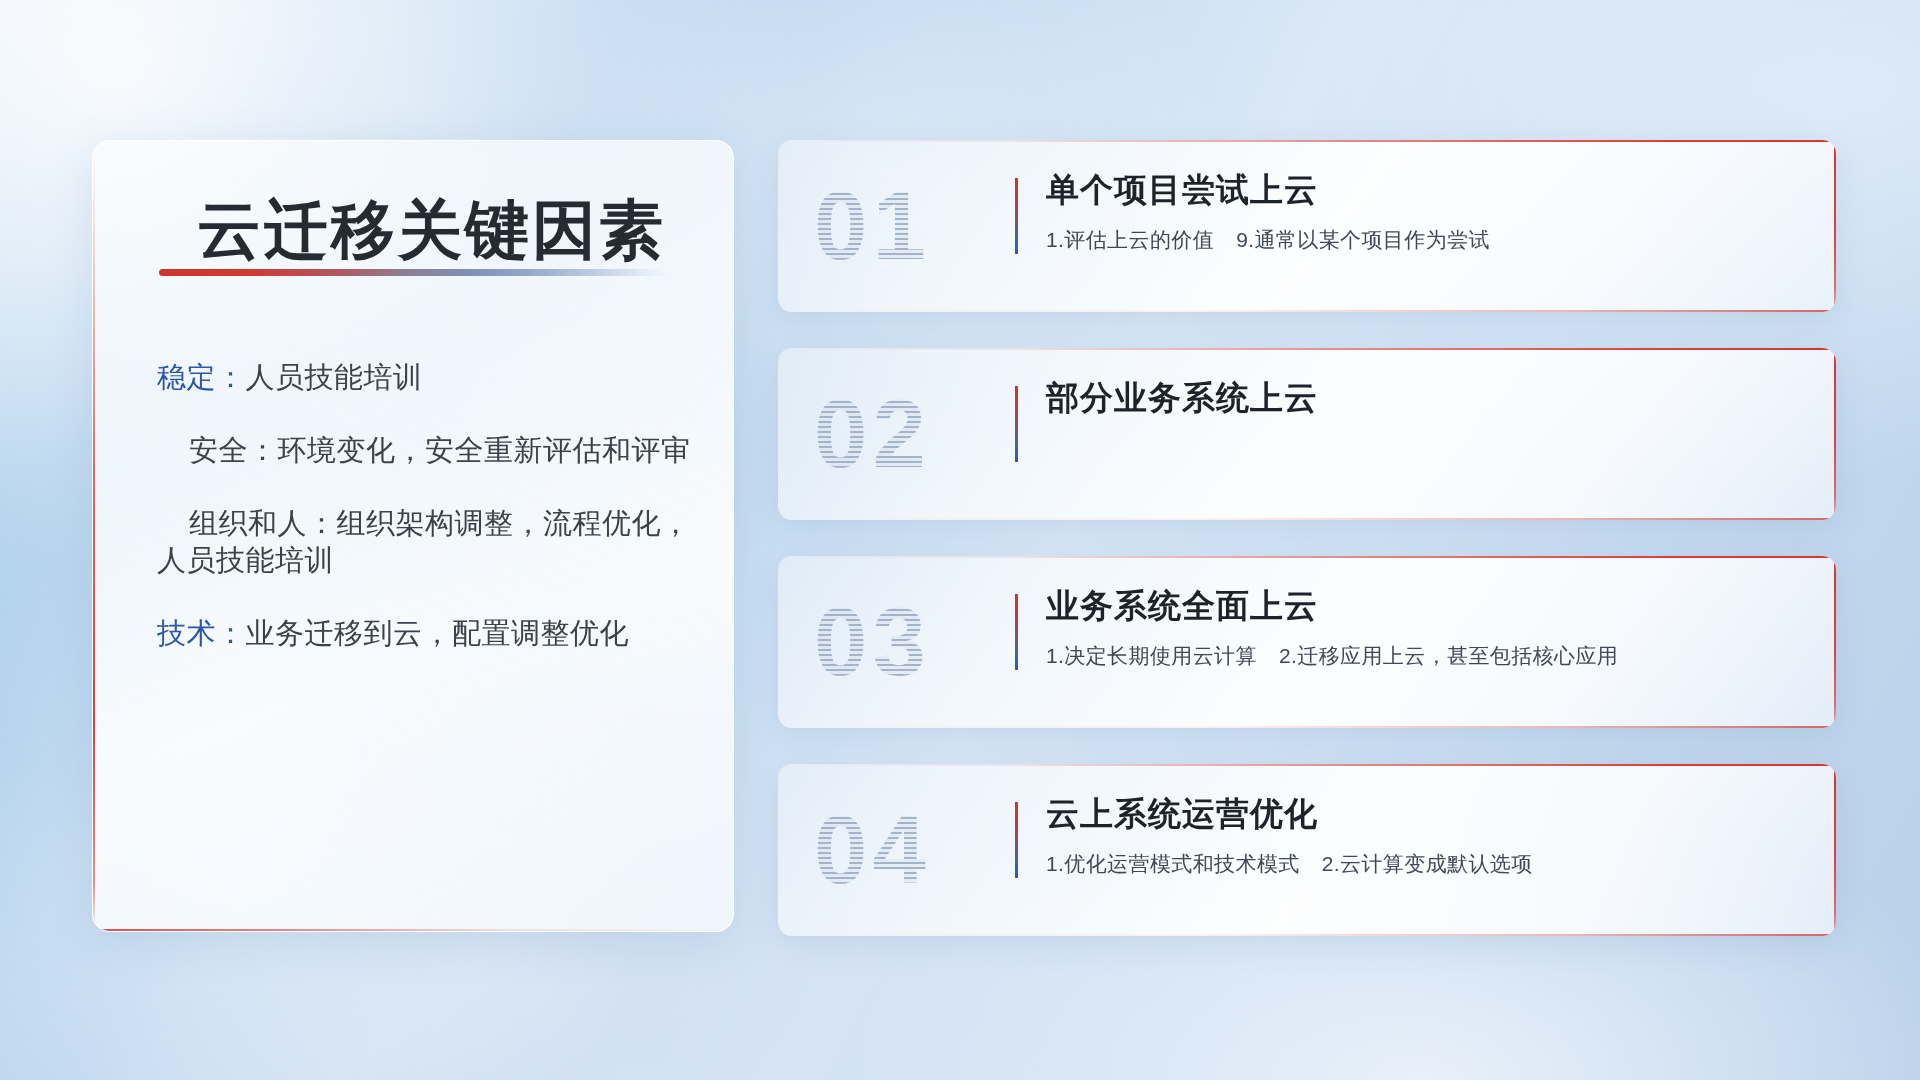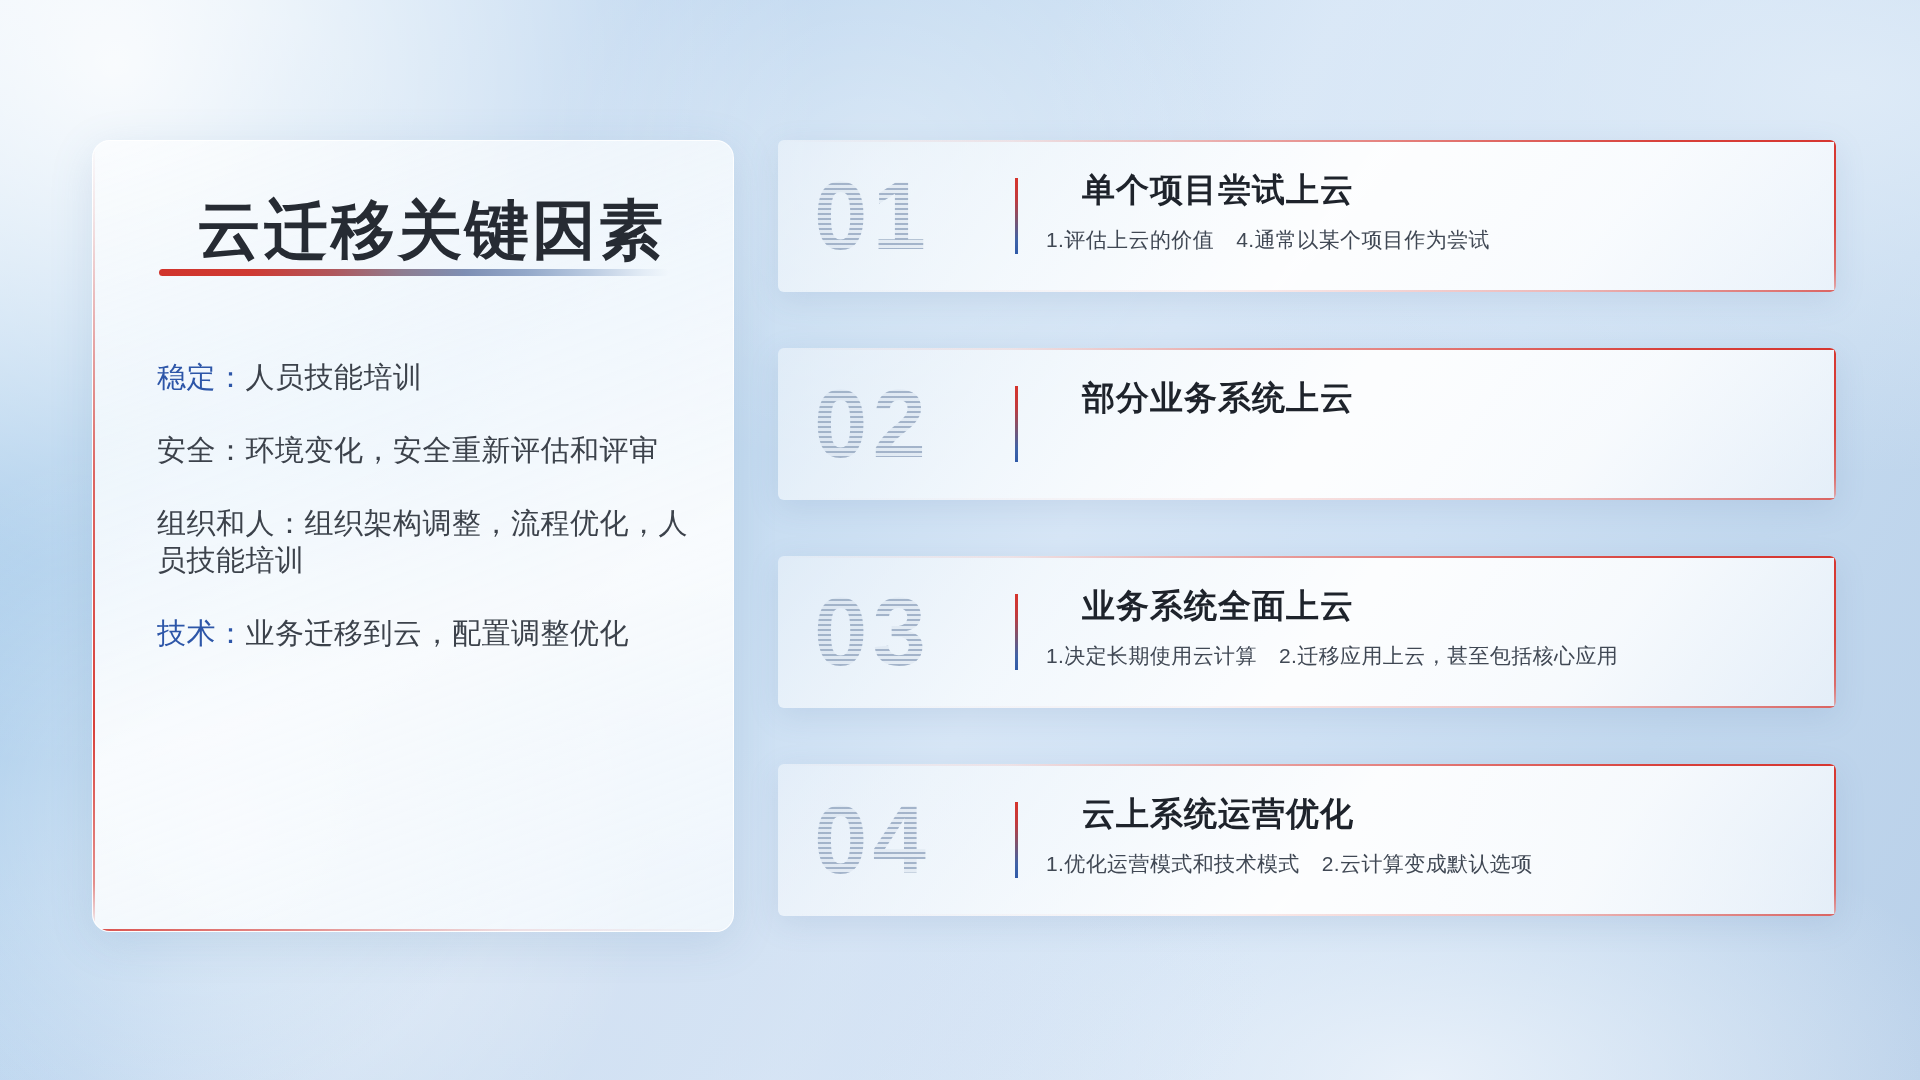--- a/index.html
+++ b/index.html
@@ -131,30 +131,30 @@
     line-height: 1.28;
     color: #3c424b;
     margin-bottom: 36px;
     padding-left: 24px;
     letter-spacing: 0.5px;
     white-space: nowrap;
   }
   .factor-row.wrap { white-space: normal; }
   .factor-label { font-weight: 400; }
   .factor-label.blue { color: #2d56a8; }
-  .factor-label.dark { color: #3c424b; }
+  .factor-label.dark { color: #3c424b; margin-left: 32px; }
   .factor-text { color: #3c424b; }
 
   
   .step-card {
     position: absolute;
     left: 778px;
     width: 1058px;
-    height: 152px;
-    border-radius: 6px;
+    height: 172px;
+    border-radius: 14px;
     background: linear-gradient(128deg,
       rgba(255,255,255,0.40) 0%,
       rgba(252,254,255,0.74) 26%,
       rgba(255,255,255,0.94) 52%,
       rgba(253,254,255,0.88) 76%,
       rgba(246,250,254,0.66) 100%);
     box-shadow: 0 8px 30px rgba(92,130,174,0.15);
     overflow: hidden;
   }
   .step-top-line {
@@ -239,21 +239,20 @@
 
   .step-title {
     position: absolute;
     left: 268px;
     top: 28px;
     font-size: 33px;
     font-weight: 700;
     color: #1e232b;
     letter-spacing: 1px;
     white-space: nowrap;
-    margin-left: 36px;
   }
   .step-desc {
     position: absolute;
     left: 268px;
     top: 86px;
     font-size: 21px;
     color: #404854;
     letter-spacing: 0.4px;
     white-space: nowrap;
   }
@@ -294,21 +293,21 @@
 </div>
 
 <div class="step-card" style="top:140px">
   <div class="step-top-line"></div>
   <div class="step-right-line"></div>
   <div class="step-bottom-line"></div>
   <div class="step-number-shadow">01</div>
   <div class="step-number">01</div>
   <div class="step-divider"></div>
   <div class="step-title">单个项目尝试上云</div>
-  <div class="step-desc"><span>1.评估上云的价值</span><span class="gap"></span><span>4.通常以某个项目作为尝试</span></div>
+  <div class="step-desc"><span>1.评估上云的价值</span><span class="gap"></span><span>9.通常以某个项目作为尝试</span></div>
 </div>
 
 <div class="step-card" style="top:348px">
   <div class="step-top-line"></div>
   <div class="step-right-line"></div>
   <div class="step-bottom-line"></div>
   <div class="step-number-shadow">02</div>
   <div class="step-number">02</div>
   <div class="step-divider"></div>
   <div class="step-title">部分业务系统上云</div>

